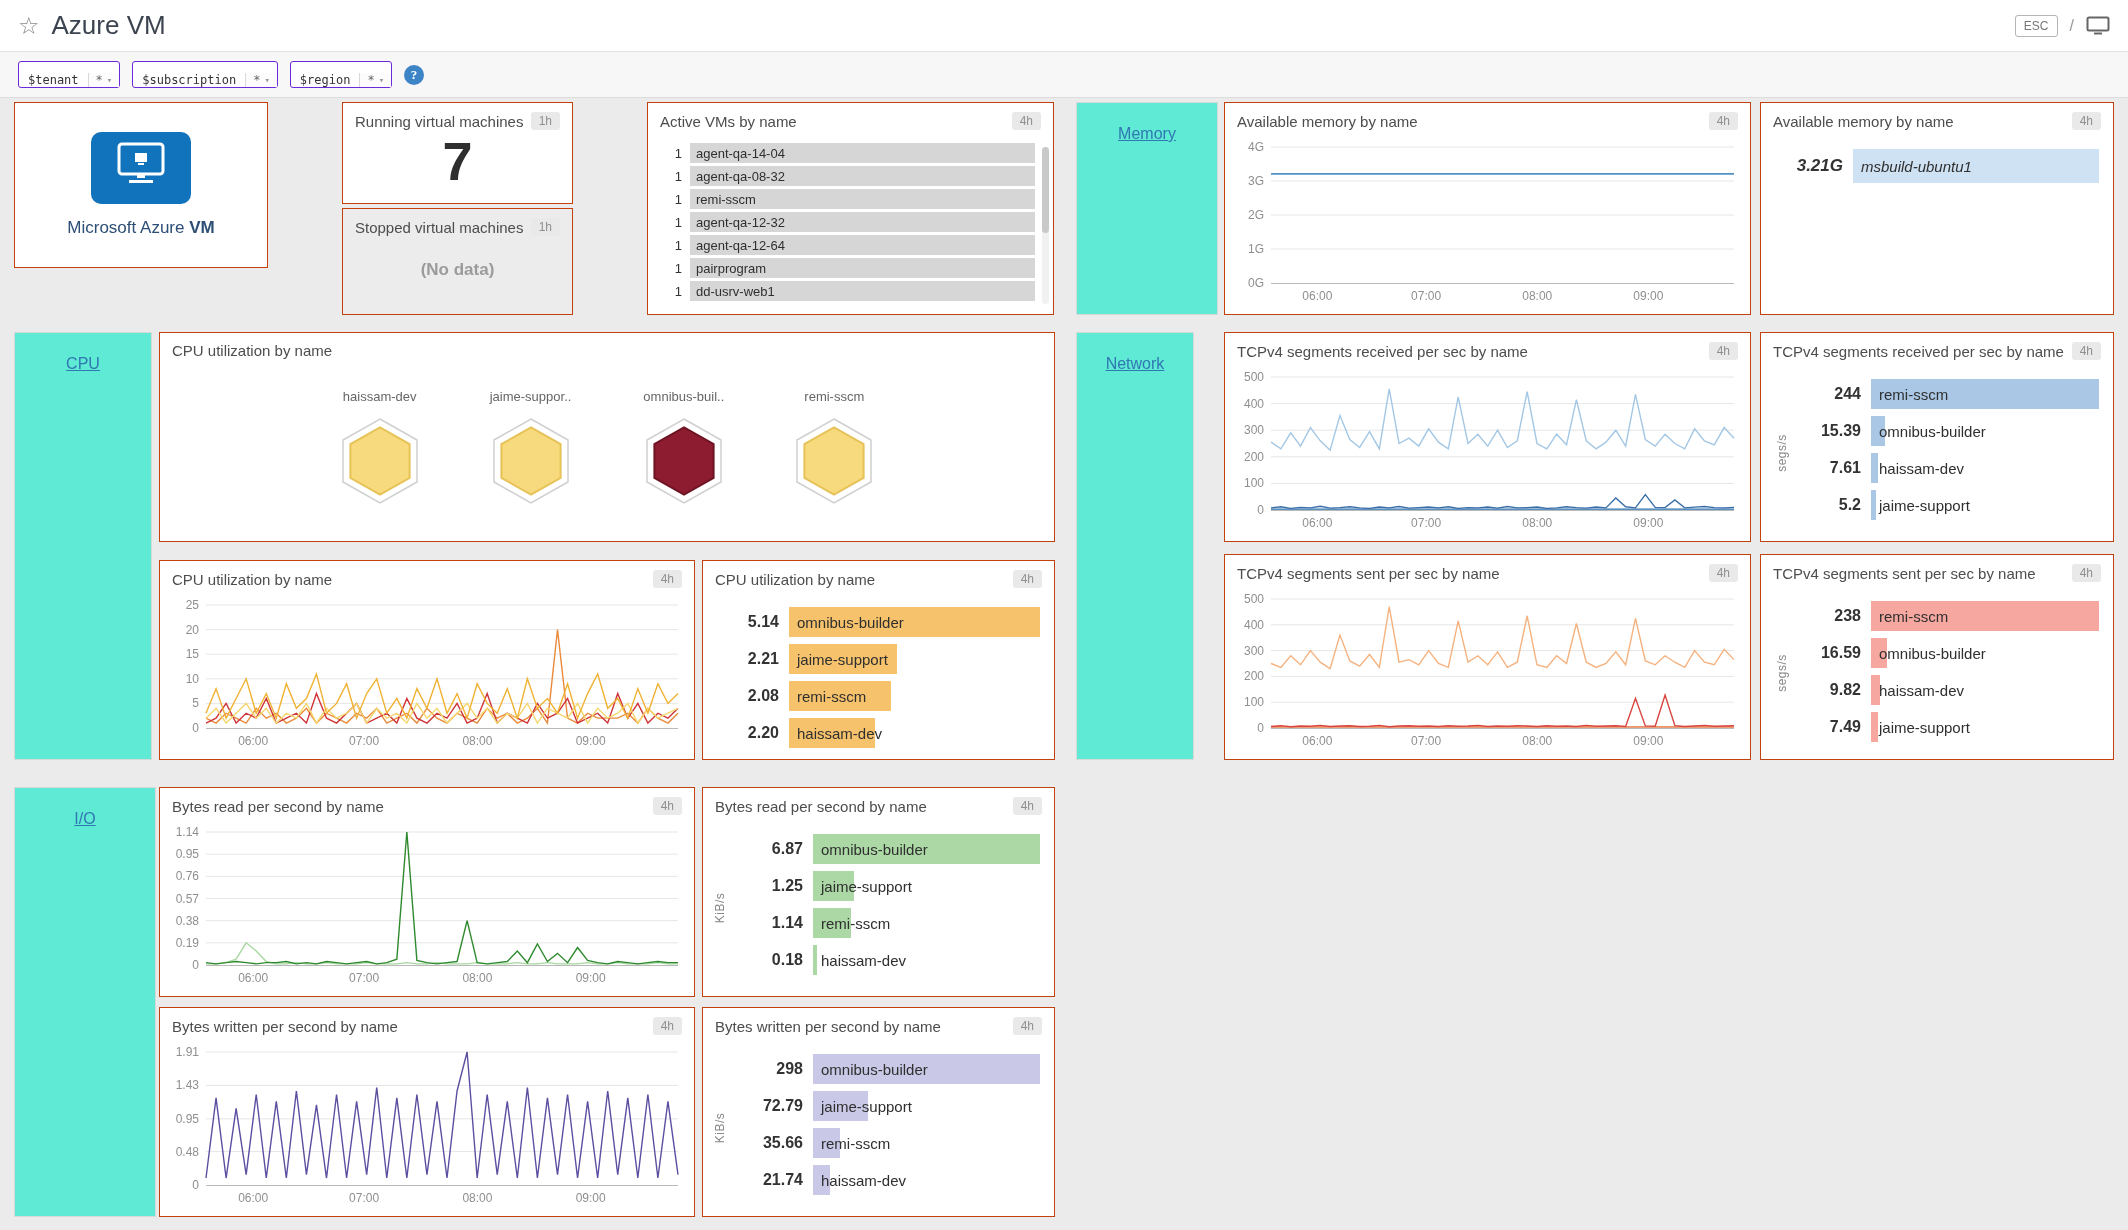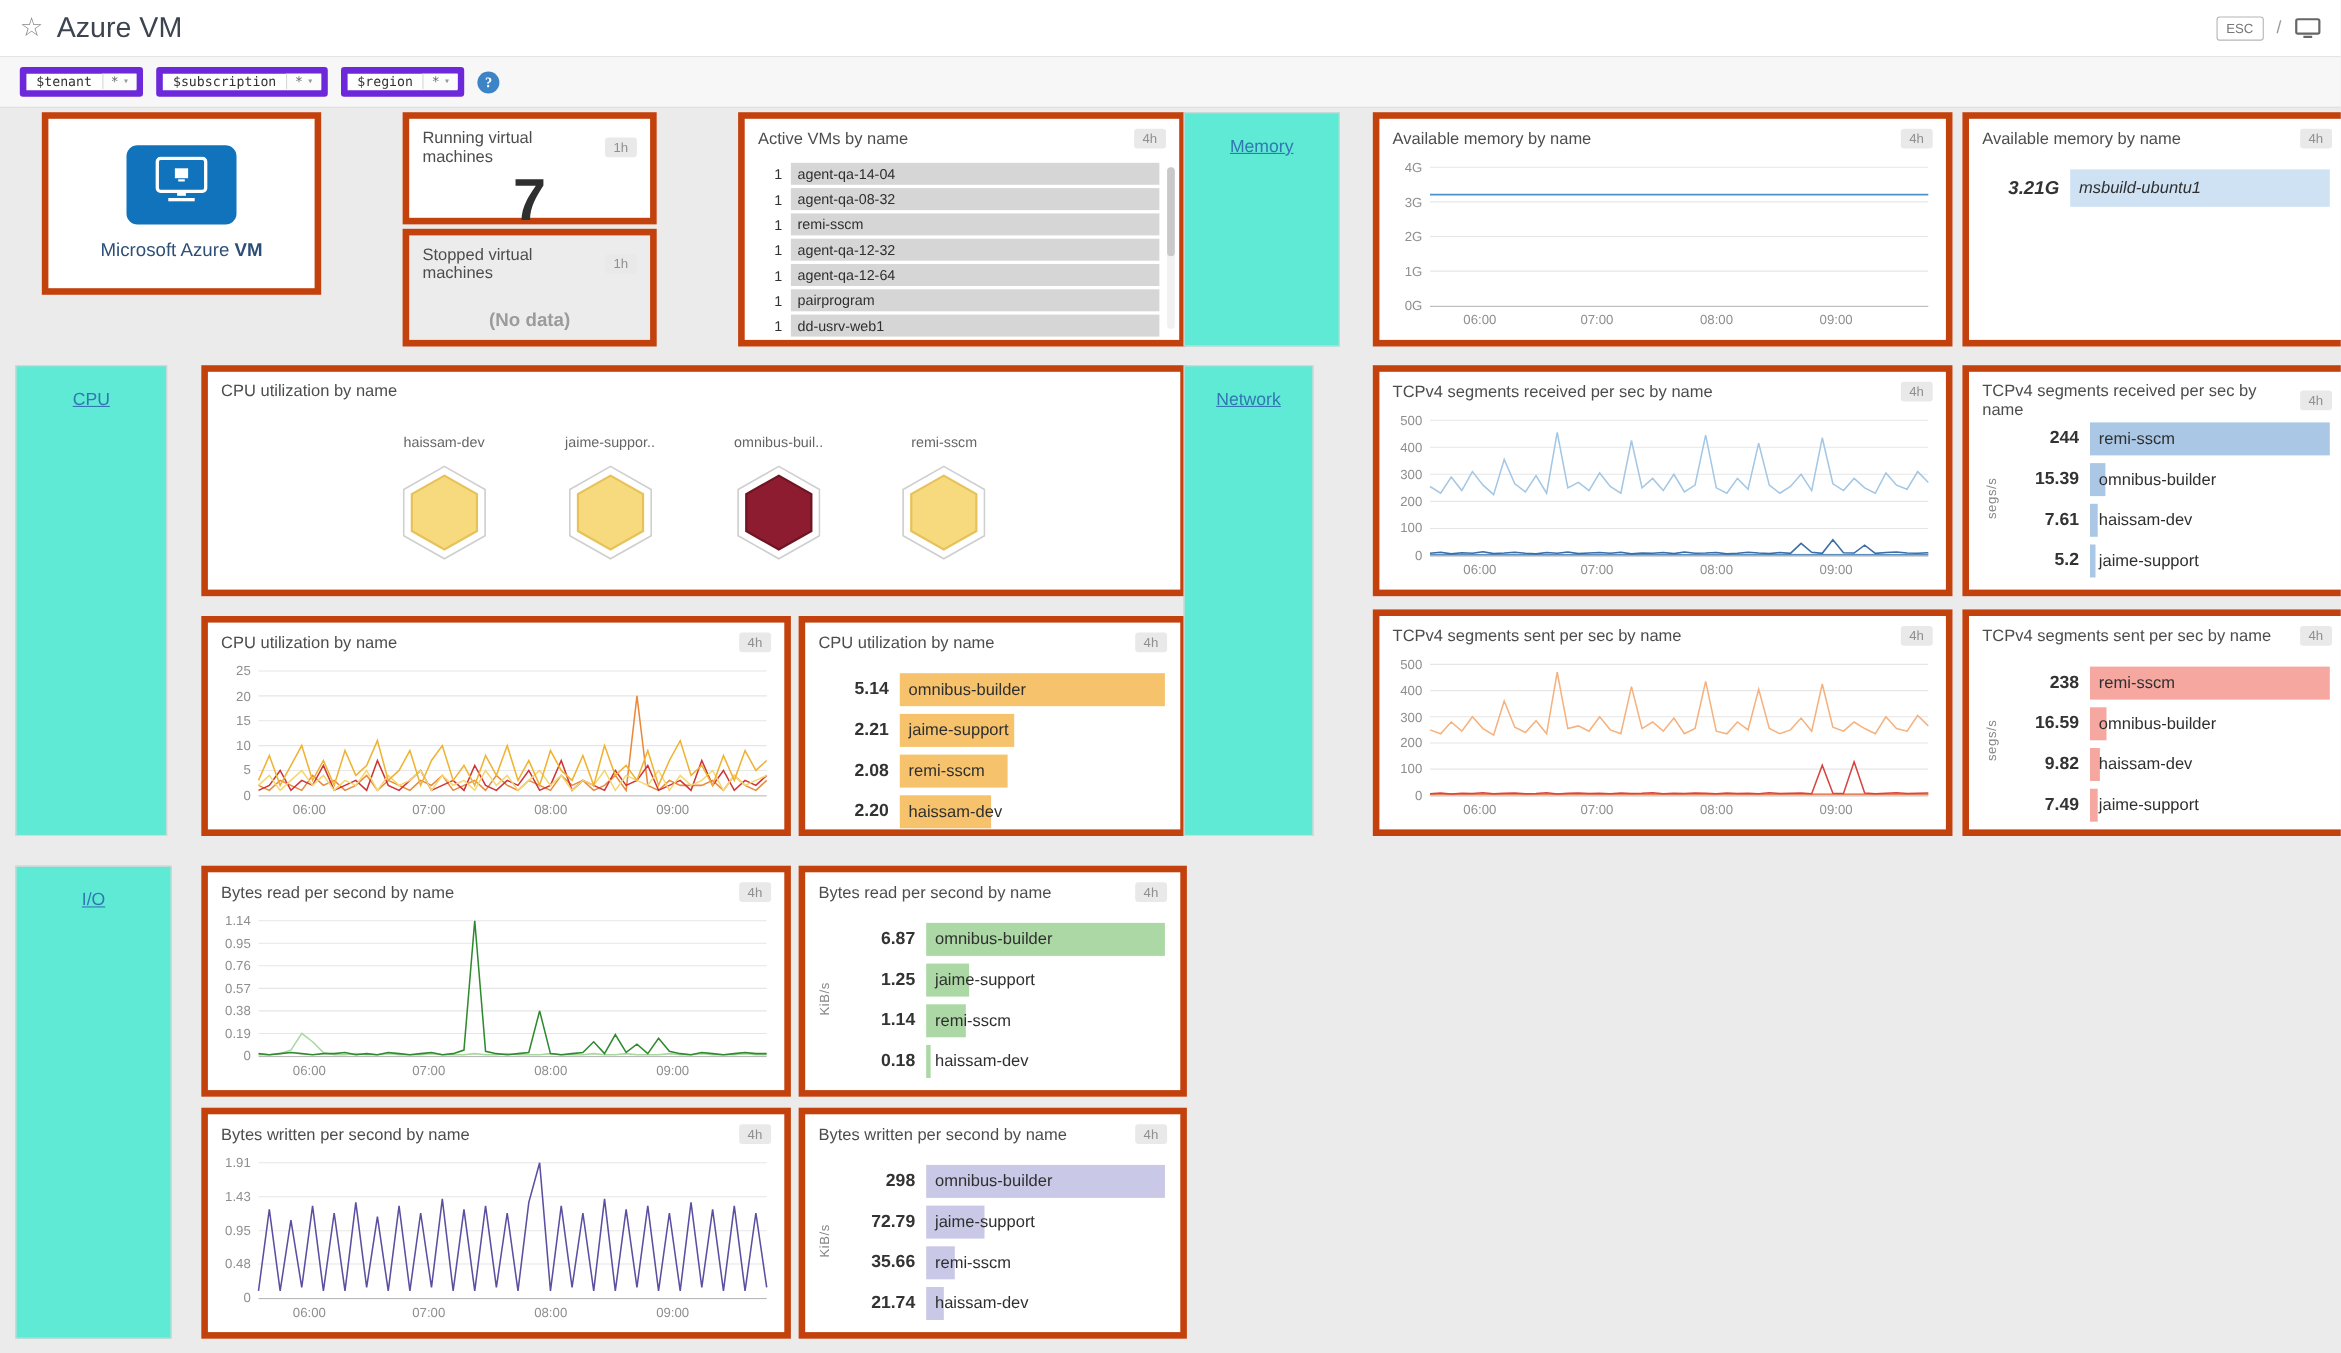--- a/index.html
+++ b/index.html
@@ -6,28 +6,28 @@
   *{box-sizing:border-box;}
   
   .topbar{height:52px;background:#fff;border-bottom:1px solid #e2e2e2;display:flex;align-items:center;padding:0 18px;}
   .star{font-size:24px;color:#8a8a8a;margin-right:12px;line-height:1;}
   .page-title{font-size:26px;color:#3c4450;}
   .topbar-right{margin-left:auto;display:flex;align-items:center;gap:12px;}
   .esc-badge{border:1px solid #b5b5b5;border-radius:3px;font-size:12px;color:#777;padding:3px 8px;background:#fff;}
   .slash{color:#999;font-size:16px;}
   
   .filterbar{height:46px;background:#f7f7f7;border-bottom:1px solid #ddd;display:flex;align-items:center;gap:12px;padding:0 18px;}
-  .pill{display:inline-flex;align-items:flex-start;border:6px solid #6d28d9;border-radius:3px;background:#fff;height:27px;font-family:"DejaVu Sans Mono",monospace;font-size:12px;color:#333;}
+  .pill{display:inline-flex;align-items:flex-end;border:1px solid #6d28d9;border-radius:3px;background:#fff;height:27px;font-family:"DejaVu Sans Mono",monospace;font-size:12px;color:#333;}
   .pill-label{padding:0 9px;display:flex;align-items:center;}
   .pill-ctrl{border-left:1px solid #d8d8d8;padding:0 7px;display:flex;align-items:center;gap:4px;color:#666;font-size:12px;background:#fcfcfc;}
   .caret{font-size:9px;color:#999;}
   .help-icon{width:20px;height:20px;border-radius:50%;background:#3d84c6;color:#fff;font-weight:bold;font-size:13px;display:flex;align-items:center;justify-content:center;font-family:"Liberation Serif",serif;}
   
   .board{position:relative;width:2128px;height:1132px;}
-  .card{position:absolute;background:#fff;border:6px solid #c2410c;margin-left:24px;}
+  .card{position:absolute;background:#fff;border:1px solid #c2410c;}
   .card.gray{background:#ececec;}
   .section-card{position:absolute;background:#5eead4;border:1px solid #d8d8d8;text-align:center;padding-top:22px;}
   .section-link{color:#3177b2;font-size:16px;text-decoration:underline;cursor:pointer;}
   .card-head{display:flex;align-items:center;justify-content:space-between;padding:9px 12px 4px 12px;}
   .card-title{font-size:15px;color:#4d4d4d;}
   .badge{background:#e9e9e9;color:#8f8f8f;font-size:12px;padding:2px 8px;border-radius:3px;flex:0 0 auto;}
   
   .logo-card{display:flex;flex-direction:column;align-items:center;justify-content:center;gap:14px;}
   .azure-tile{width:100px;height:72px;background:#1173bc;border-radius:10px;display:flex;align-items:center;justify-content:center;}
   .logo-caption{font-size:17px;color:#2d4f76;}

